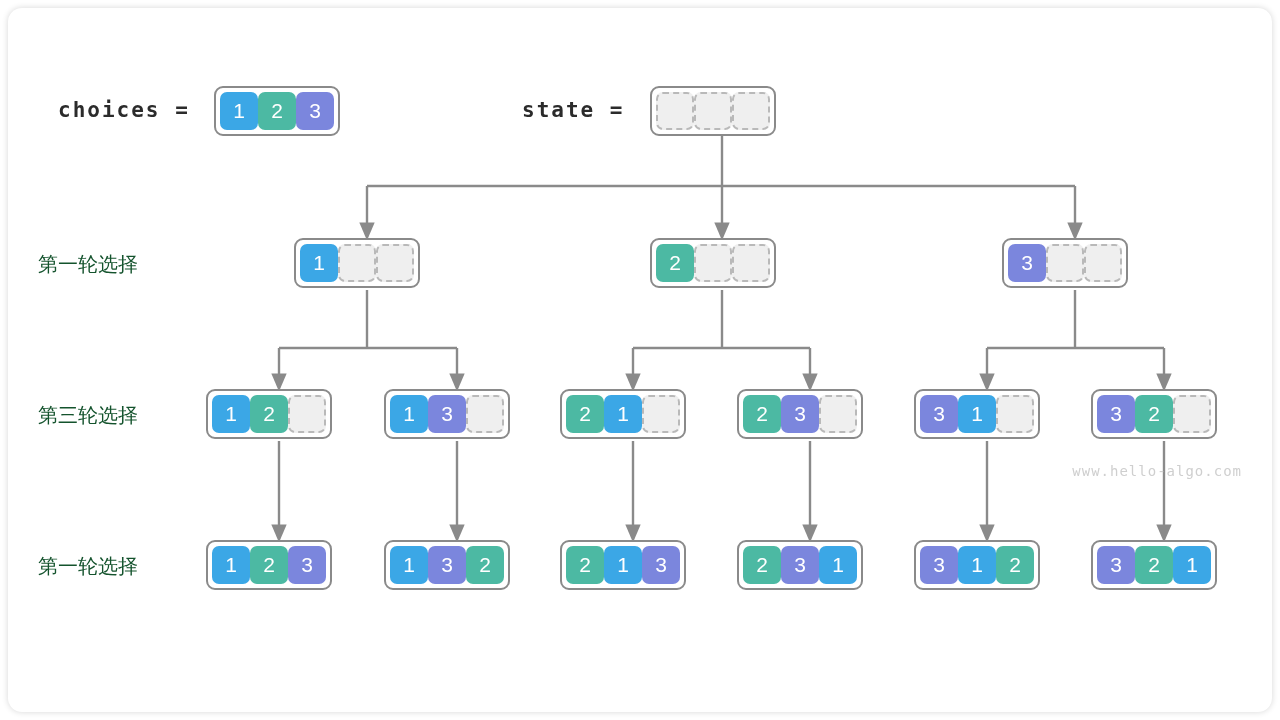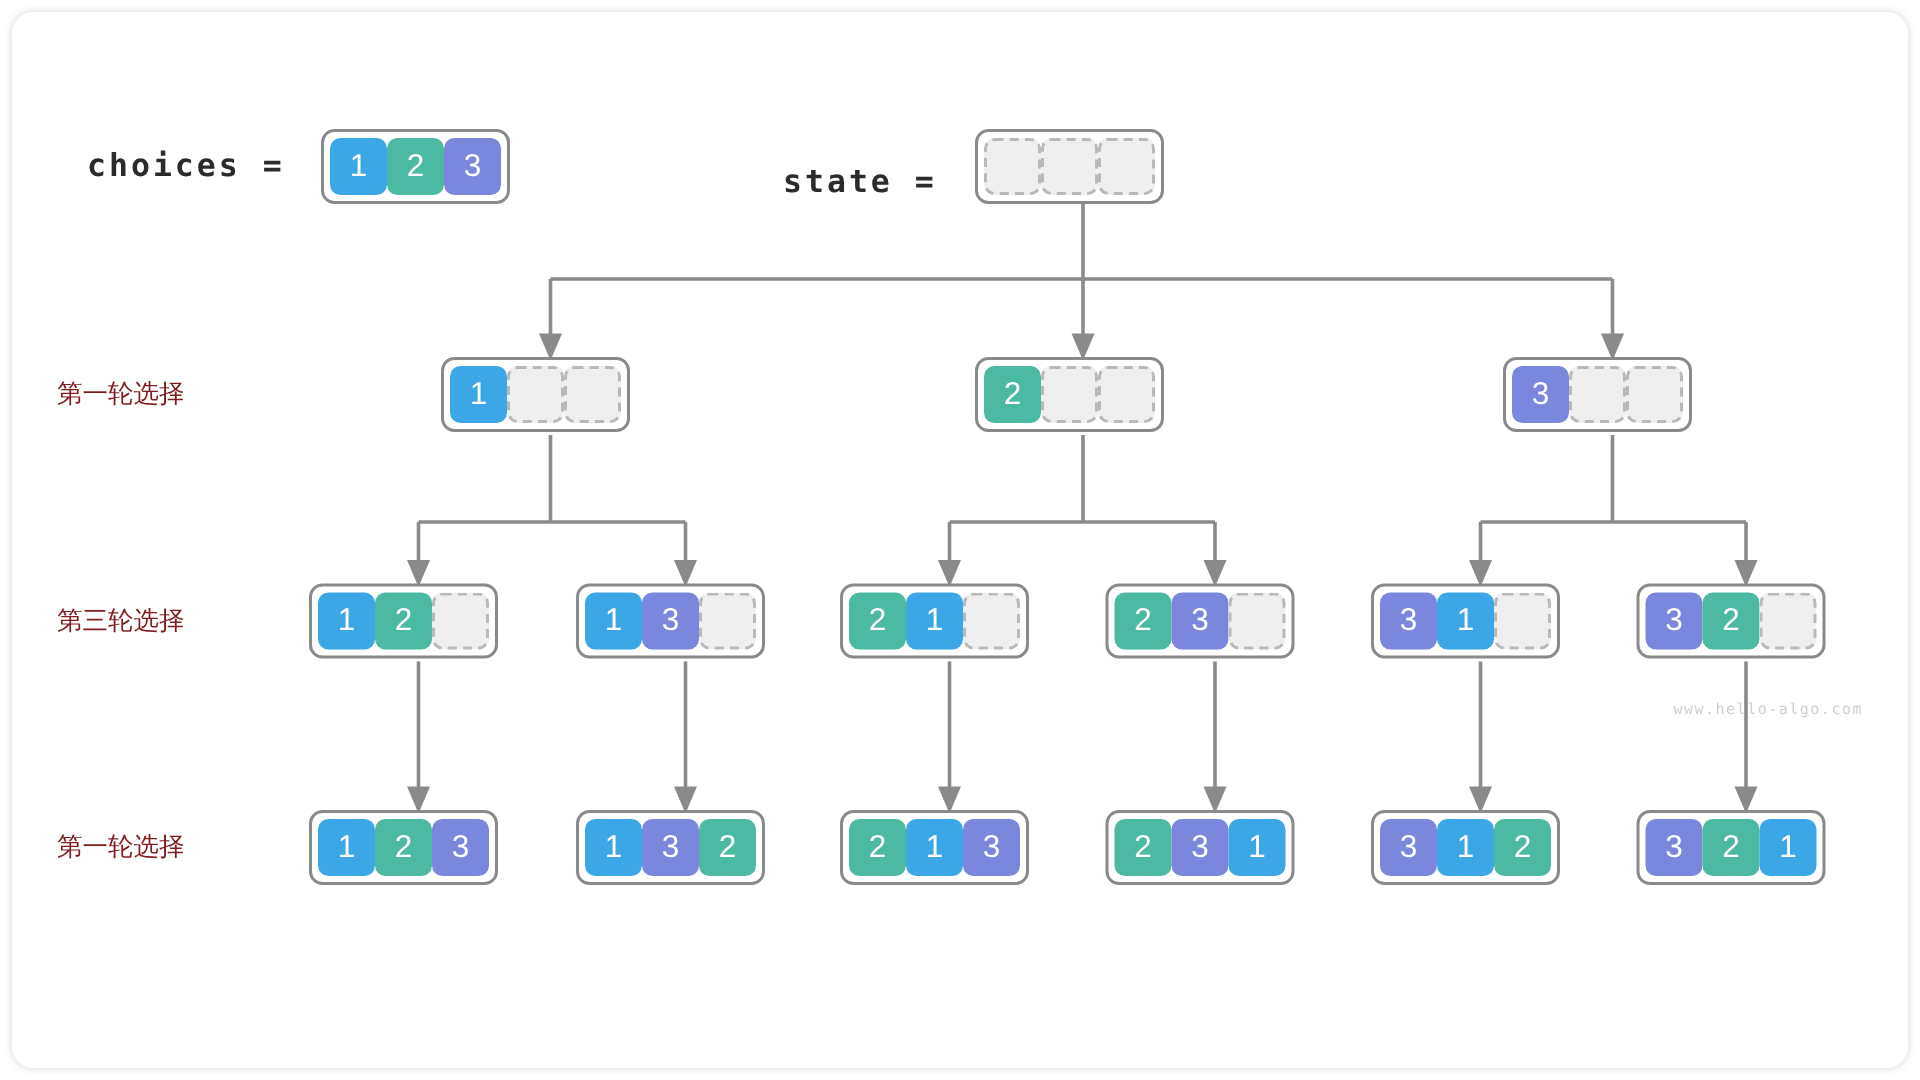--- a/index.html
+++ b/index.html
@@ -45,30 +45,30 @@
     font-family: "DejaVu Sans Mono", "Liberation Mono", monospace;
     font-weight: bold;
     font-size: 21px;
     color: #2b2b2b;
     letter-spacing: 2px;
     white-space: nowrap;
   }
   .row-label {
     position: absolute;
     font-family: "Liberation Sans", "DejaVu Sans", sans-serif;
-    font-size: 17px;
-    color: #7f1d1d;
+    font-size: 20px;
+    color: #14532d;
     white-space: nowrap;
   }
   .watermark {
     position: absolute;
     right: 38px;
     bottom: 32px;
     font-family: "DejaVu Sans Mono", "Liberation Mono", monospace;
-    font-size: 10px;
+    font-size: 14px;
     color: #cfcfcf;
     letter-spacing: 1px;
     white-space: nowrap;
   }
 
   
   .node {
     position: absolute;
     display: flex;
     flex-direction: row;
@@ -147,21 +147,21 @@
     </g>
   </svg>
 
   <div class="mono-label" style="left:58px; top:98px;">choices =</div>
   <div class="node" id="node-choices" style="left:214px; top:86px;">
       <div class="cell v1">1</div>
       <div class="cell v2">2</div>
       <div class="cell v3">3</div>
     </div>
 
-  <div class="mono-label" style="left:522px; top:109px;">state =</div>
+  <div class="mono-label" style="left:522px; top:98px;">state =</div>
   <div class="node" id="node-state" style="left:650px; top:86px;">
       <div class="cell empty"></div>
       <div class="cell empty"></div>
       <div class="cell empty"></div>
     </div>
 
   <div class="row-label" style="left:38px; top:251px;">第一轮选择</div>
   <div class="row-label" style="left:38px; top:402px;">第三轮选择</div>
   <div class="row-label" style="left:38px; top:553px;">第一轮选择</div>
 

